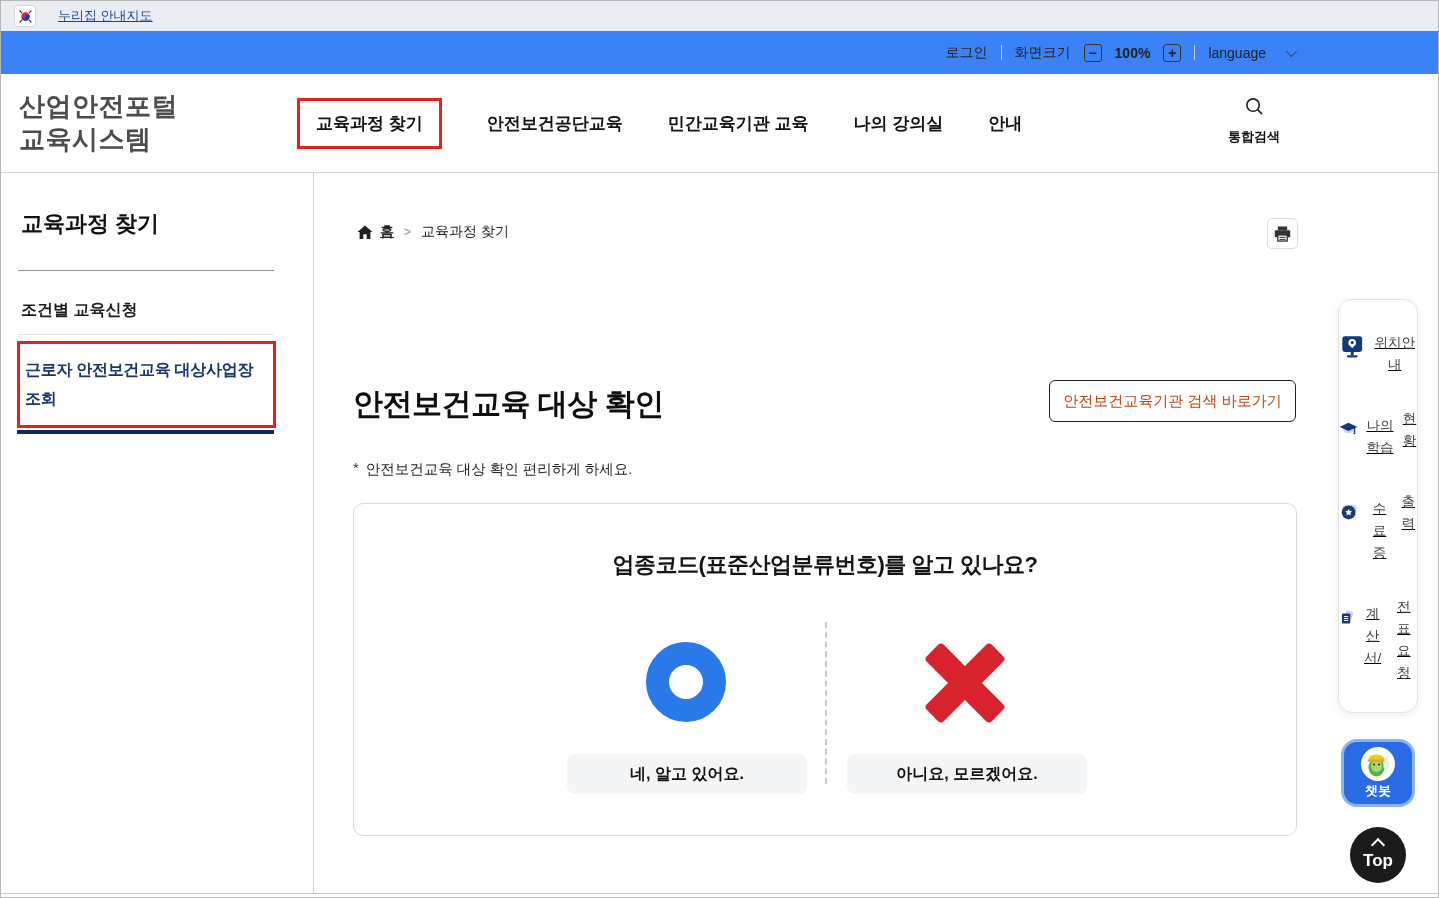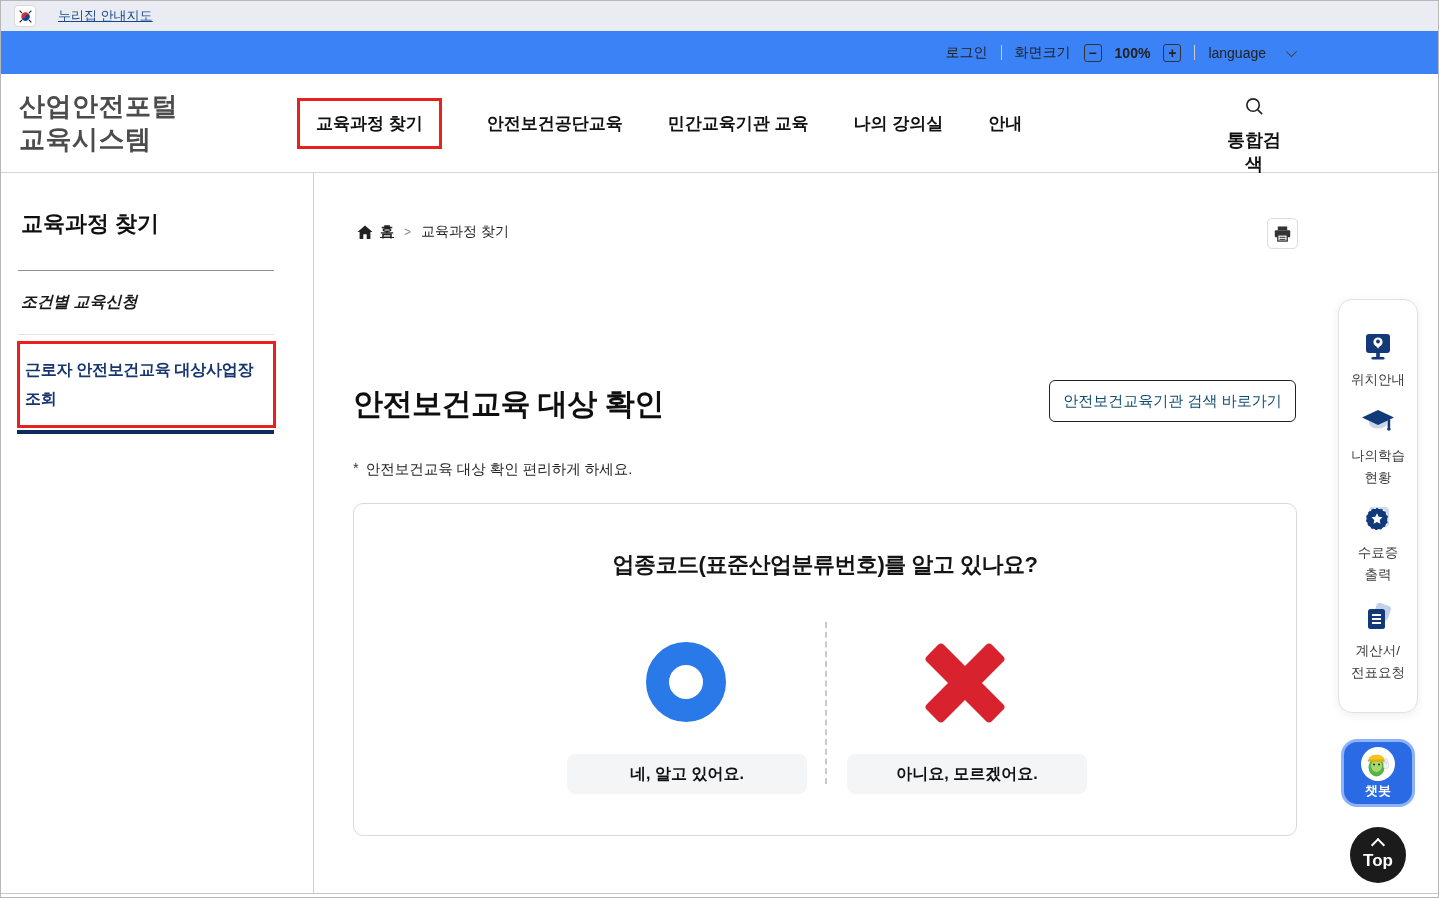--- a/index.html
+++ b/index.html
@@ -32,30 +32,30 @@
   
   .header { position:absolute; top:73px; left:0; width:100%; height:99px;
     background:#fff; border-bottom:1px solid #d4d4d4; }
   .logo { position:absolute; left:18px; top:16px; font-size:26px; font-weight:bold;
     color:#4c4c4c; line-height:33px; letter-spacing:0.5px; cursor:pointer; }
   .nav { position:absolute; left:296px; top:0; height:99px; display:flex;
     align-items:center; gap:45px; }
   .nav-item { font-size:17px; font-weight:bold; color:#111; cursor:pointer; white-space:nowrap; }
   .nav-item.boxed { border:3px solid #e8211d; padding:11px 16px; }
   .search { position:absolute; left:1220px; top:22px; width:66px; text-align:center; cursor:pointer; }
-  .search-label { font-size:18px; font-weight:bold; color:#111; margin-top:7px; }
+  .search-label { font-size:13px; font-weight:bold; color:#111; margin-top:7px; }
 
   
   .sidebar { position:absolute; left:0; top:172px; width:313px; height:720px;
     border-right:1px solid #cfcfcf; background:#fff; }
   .sidebar-title { position:absolute; left:20px; top:36px; font-size:22px;
     font-weight:bold; color:#0f0f0f; }
   .sb-div1 { position:absolute; left:17px; top:97px; width:256px; border-top:1px solid #8f8f8f; }
-  .sb-item { position:absolute; left:20px; top:119px; font-size:16px; font-weight:bold;
-    color:#1b1b1b; cursor:pointer;font-style:italic; }
+  .sb-item { position:absolute; left:20px; top:127px; font-size:16px; font-weight:bold;
+    color:#1b1b1b; cursor:pointer; }
   .sb-div2 { position:absolute; left:17px; top:161px; width:256px; border-top:1px solid #e3e3e3; }
   .sb-active-wrap { position:absolute; left:16px; top:168px; width:259px; }
   .sb-active-box { border:3px solid #e8211d; padding:11px 3px 12px 5px; }
   .sb-active-text { font-size:16px; font-weight:bold; color:#17356f; line-height:29px;
     word-break:keep-all; letter-spacing:-0.3px; cursor:pointer; }
   .sb-active-underline { height:4px; background:#0c2a5c; margin-top:2px; width:257px; }
 
   
   .breadcrumb { position:absolute; left:356px; top:222px; display:flex;
     align-items:center; gap:10px; font-size:14px; color:#222; }
@@ -64,21 +64,21 @@
   .bc-sep { color:#888; font-size:12px; }
   .print-btn { position:absolute; left:1266px; top:217px; width:31px; height:31px;
     border:1px solid #ddd; border-radius:5px; background:#fff; display:flex;
     align-items:center; justify-content:center; cursor:pointer; }
 
   
   .page-title { position:absolute; left:352px; top:383px; font-size:30px;
     font-weight:bold; color:#0f0f0f; letter-spacing:-0.5px; }
   .shortcut-btn { position:absolute; left:1048px; top:379px; width:247px; height:42px;
     background:#fff; border:1px solid #222; border-radius:6px; display:flex;
-    align-items:center; justify-content:center; font-size:15px; color:#0c4a6e;
+    align-items:center; justify-content:center; font-size:15px; color:#c2410c;
     cursor:pointer; white-space:nowrap; }
   .note { position:absolute; left:352px; top:459px; font-size:14.5px; color:#222;
     display:flex; gap:7px; }
   .note-star { color:#333; }
 
   
   .card { position:absolute; left:352px; top:502px; width:944px; height:333px;
     border:1px solid #d9d9d9; border-radius:10px; background:#fff; }
   .question { position:absolute; top:46px; left:0; width:100%; text-align:center;
     font-size:22px; font-weight:bold; color:#141414; letter-spacing:-0.5px; }
@@ -95,21 +95,21 @@
     background:#f4f5f7; border-radius:8px; display:flex; align-items:center;
     justify-content:center; font-size:16px; font-weight:bold; color:#111; cursor:pointer; }
   .answer-yes { left:213px; }
   .answer-no { left:493px; }
 
   
   .quick-panel { position:absolute; left:1337px; top:298px; width:80px; height:414px;
     background:#fff; border:1px solid #e2e2e2; border-radius:14px;
     box-shadow:0 2px 10px rgba(0,0,0,0.07); display:flex; flex-direction:column;
     align-items:center; justify-content:space-between; padding:32px 0 28px; }
-  .qm-item { display:flex; flex-direction:column; align-items:center; gap:7px; cursor:pointer; }
+  .qm-item { display:flex; flex-direction:row; gap:7px; cursor:pointer;text-decoration:underline; }
   .qm-label { font-size:13.5px; color:#3a3a3a; line-height:22px; text-align:center; }
 
   
   .chatbot { position:absolute; left:1340px; top:738px; width:74px; height:68px;
     background:#2a6ae4; border:3px solid #8db2f5; border-radius:16px; display:flex;
     flex-direction:column; align-items:center; justify-content:center; gap:1px; cursor:pointer; }
   .chatbot-circle { width:34px; height:34px; background:#fff; border-radius:50%;
     display:flex; align-items:center; justify-content:center; overflow:hidden; }
   .chatbot-label { color:#ffffff; font-size:13px; font-weight:bold; }
   .top-btn { position:absolute; left:1349px; top:826px; width:56px; height:56px;

